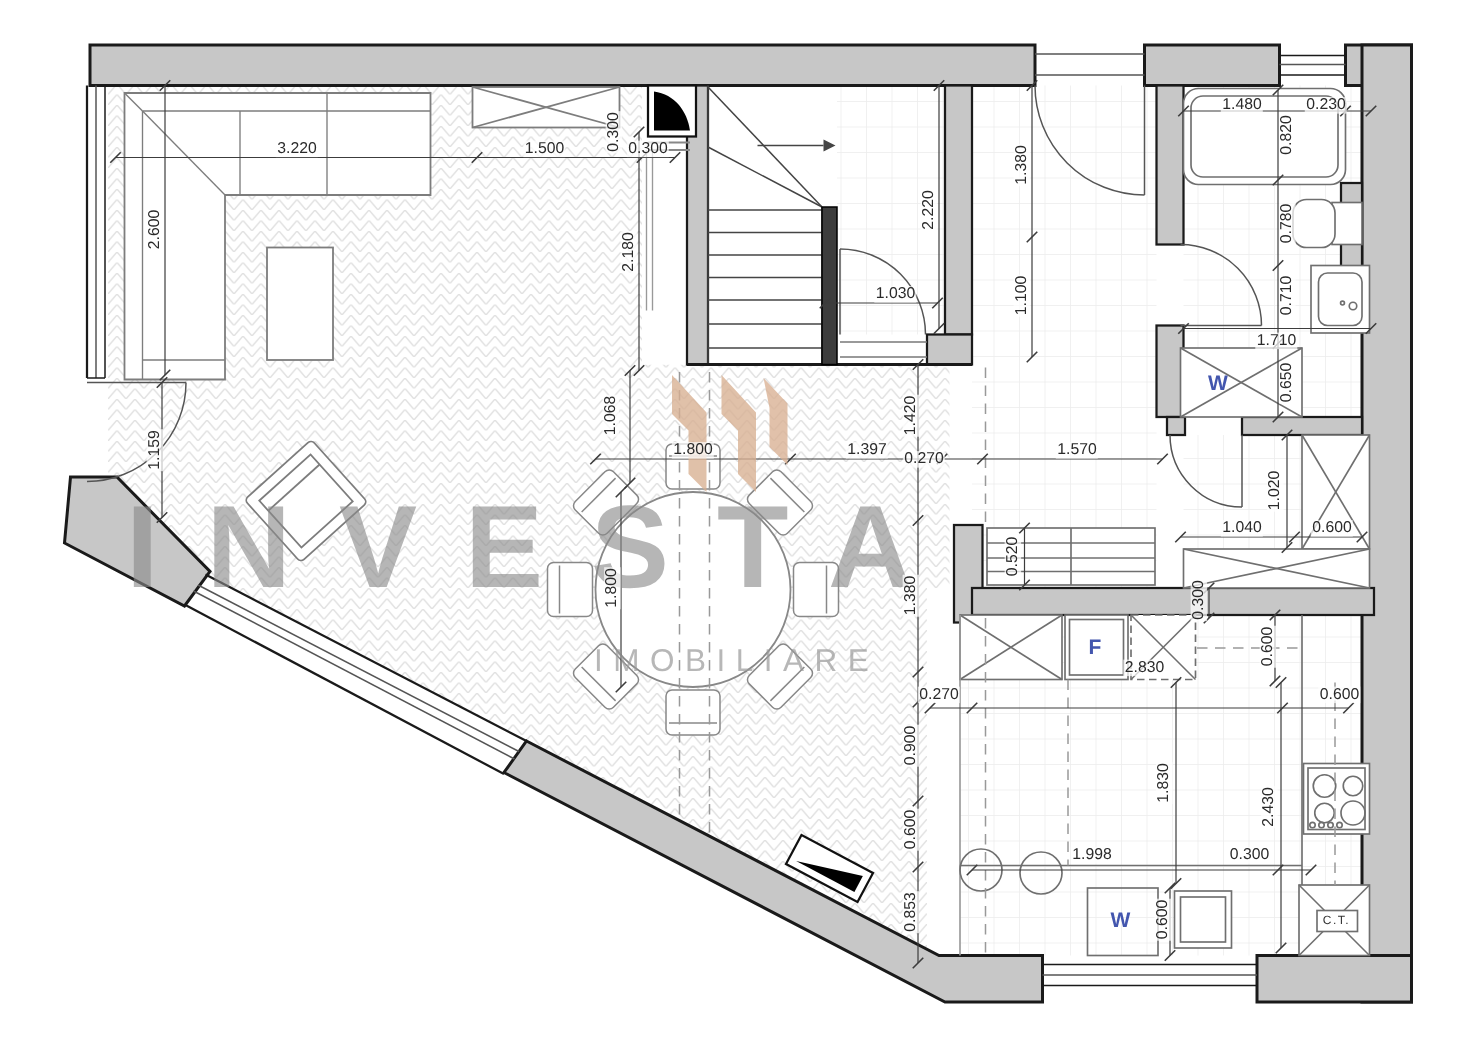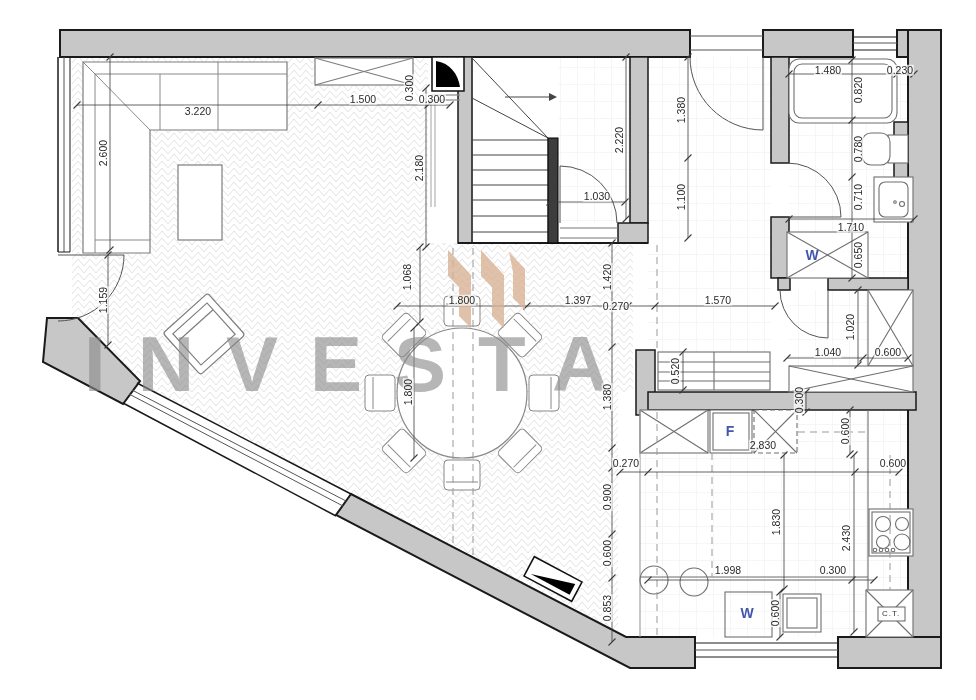--- a/index.html
+++ b/index.html
@@ -402,35 +402,36 @@
   </g>
 
   <g opacity="0.78">
     <polygon class="logo-shape" points="448,250 471,275 471,328 459,316 459,287 448,276" fill="#d8b092"></polygon>
     <polygon class="logo-shape" points="481,250 504,275 504,328 492,316 492,287 481,276" fill="#d8b092"></polygon>
     <polygon class="logo-shape" points="509,252 525,269 525,310 513,298 513,272" fill="#d8b092"></polygon>
   </g>
 </svg>
 
 <div id="wm-title" style="color: rgb(138, 138, 138);">INVESTA</div>
+<div id="wm-sub" style="color: rgb(154, 154, 154);">IMOBILIARE</div>
 <div id="labels">
-      <div class="lbl" style="left: 198px; top: 99px; margin-top: 12px;">3.220</div>
+      <div class="lbl" style="left: 198px; top: 99px;">3.220</div>
       <div class="lbl" style="left: 363px; top: 99px;">1.500</div>
       <div class="lbl rot" style="left: 409px; top: 88px;">0.300</div>
       <div class="lbl" style="left: 432px; top: 99px;">0.300</div>
       <div class="lbl rot" style="left: 103px; top: 153px;">2.600</div>
       <div class="lbl rot" style="left: 103px; top: 300px;">1.159</div>
       <div class="lbl rot" style="left: 419px; top: 168px;">2.180</div>
       <div class="lbl rot" style="left: 407px; top: 277px;">1.068</div>
       <div class="lbl rot" style="left: 619px; top: 140px;">2.220</div>
       <div class="lbl" style="left: 597px; top: 196px;">1.030</div>
       <div class="lbl rot" style="left: 681px; top: 110px;">1.380</div>
       <div class="lbl rot" style="left: 681px; top: 197px;">1.100</div>
       <div class="lbl" style="left: 828px; top: 70px;">1.480</div>
-      <div class="lbl" style="left: 884px; top: 70px; margin-left: 16px;">0.230</div>
+      <div class="lbl" style="left: 884px; top: 70px;">0.230</div>
       <div class="lbl rot" style="left: 858px; top: 90px;">0.820</div>
       <div class="lbl rot" style="left: 858px; top: 149px;">0.780</div>
       <div class="lbl rot" style="left: 858px; top: 197px;">0.710</div>
       <div class="lbl" style="left: 851px; top: 214px; margin-top: 13px;">1.710</div>
       <div class="lbl rot" style="left: 858px; top: 255px;">0.650</div>
       <div class="lbl app" style="left: 812px; top: 255px; color: rgb(67, 86, 174);">W</div>
       <div class="lbl" style="left: 462px; top: 300px;">1.800</div>
       <div class="lbl" style="left: 578px; top: 300px;">1.397</div>
       <div class="lbl" style="left: 616px; top: 306px;">0.270</div>
       <div class="lbl" style="left: 718px; top: 300px;">1.570</div>

